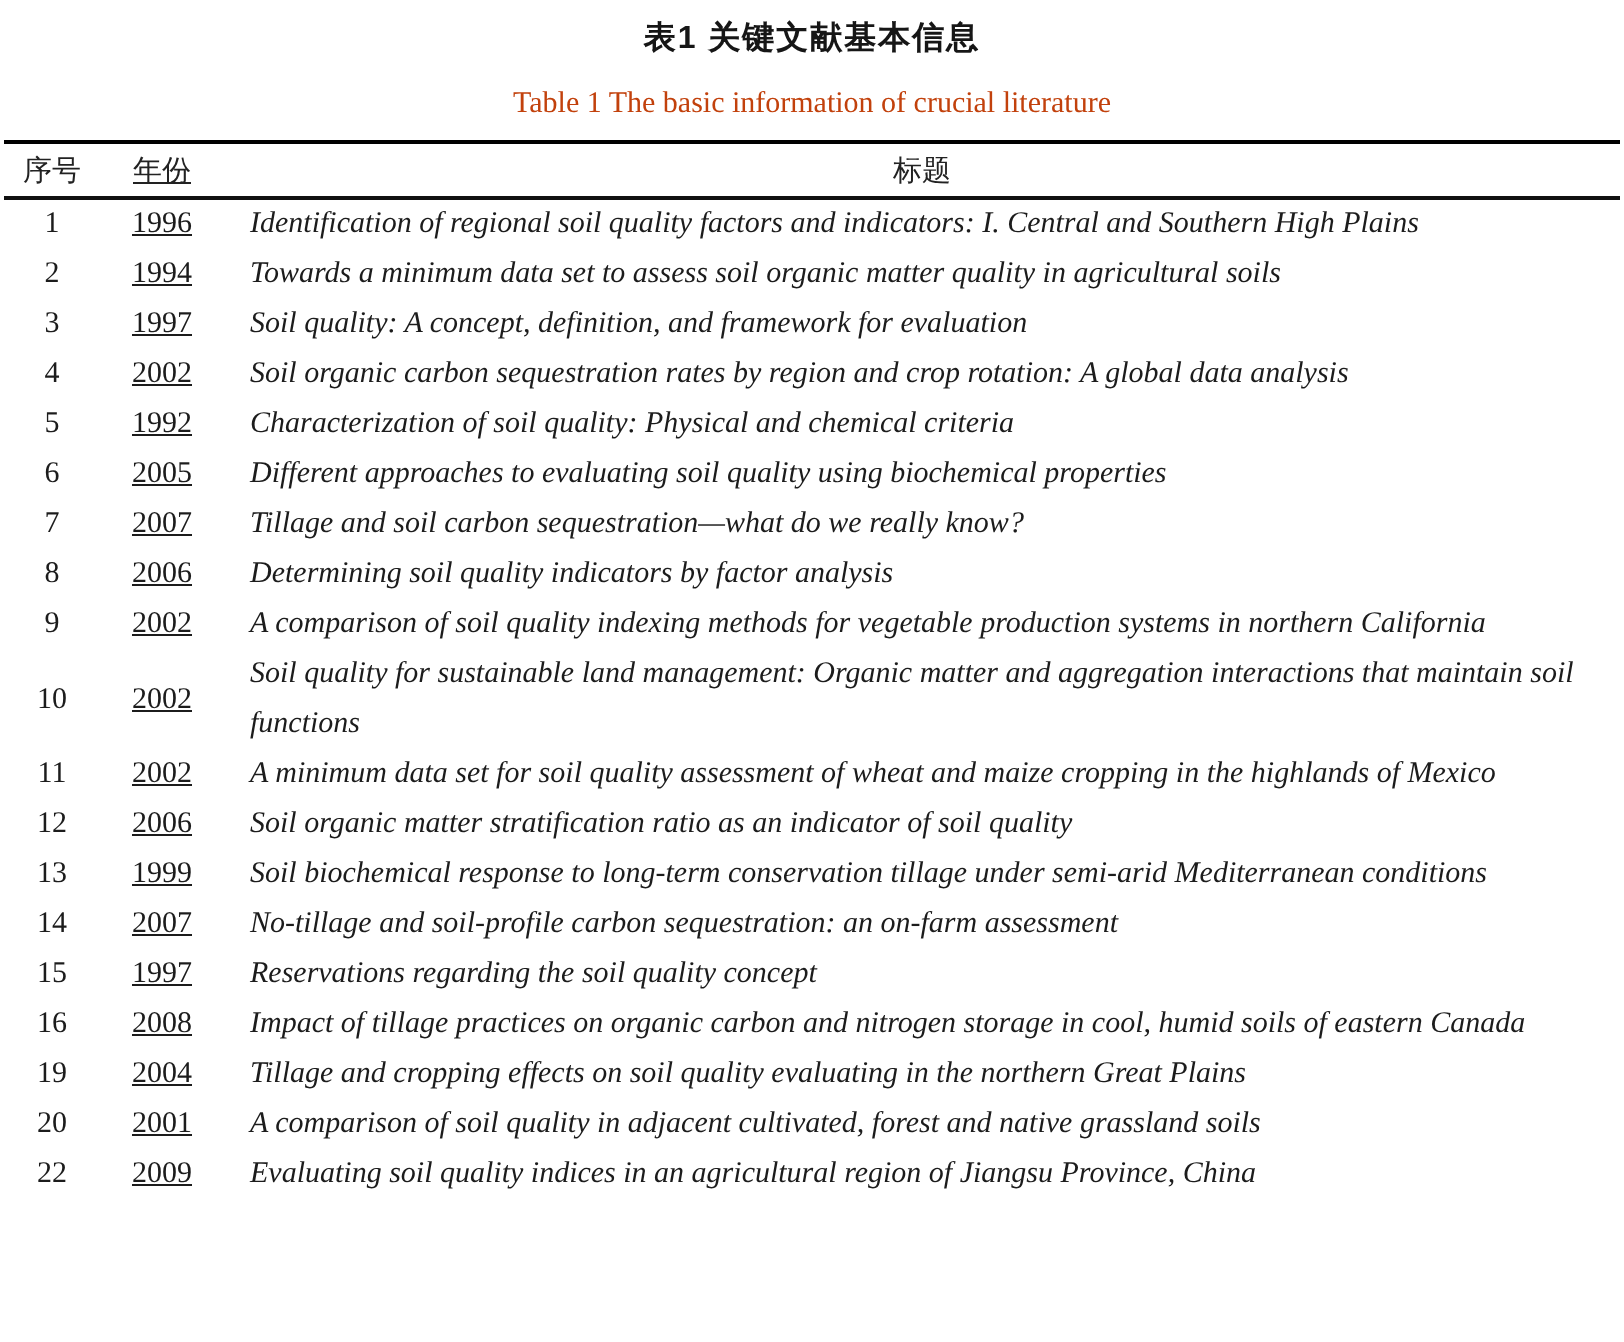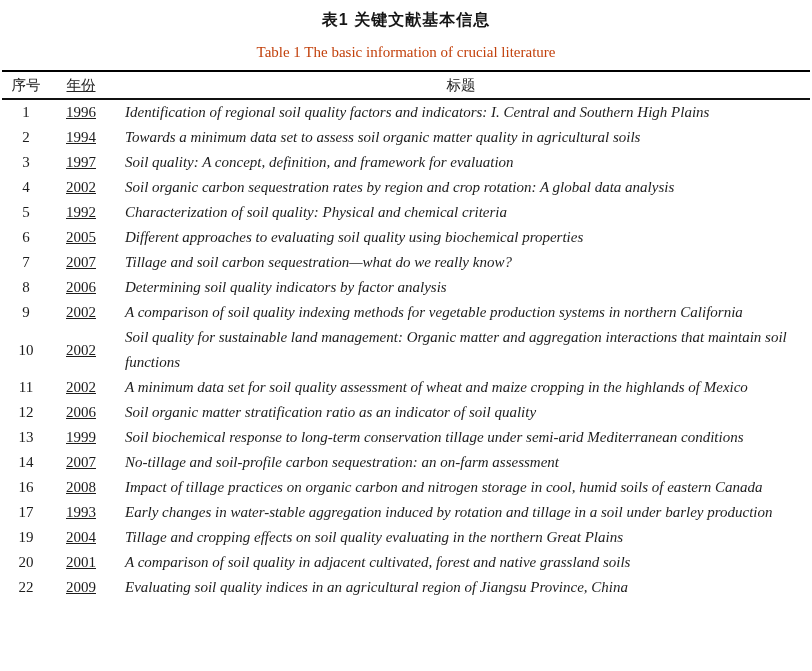--- a/index.html
+++ b/index.html
@@ -154,28 +154,28 @@
           <td class="col-index">13</td>
           <td class="col-year">1999</td>
           <td class="col-title">Soil biochemical response to long-term conservation tillage under semi-arid Mediterranean conditions</td>
         </tr>
         <tr>
           <td class="col-index">14</td>
           <td class="col-year">2007</td>
           <td class="col-title">No-tillage and soil-profile carbon sequestration: an on-farm assessment</td>
         </tr>
         <tr>
+          <td class="col-index">15</td>
+          <td class="col-year">1997</td>
+          <td class="col-title">Reservations regarding the soil quality concept</td>
+        </tr>
+        <tr>
           <td class="col-index">16</td>
           <td class="col-year">2008</td>
           <td class="col-title">Impact of tillage practices on organic carbon and nitrogen storage in cool, humid soils of eastern Canada</td>
-        </tr>
-        <tr>
-          <td class="col-index">17</td>
-          <td class="col-year">1993</td>
-          <td class="col-title">Early changes in water-stable aggregation induced by rotation and tillage in a soil under barley production</td>
         </tr>
         <tr>
           <td class="col-index">19</td>
           <td class="col-year">2004</td>
           <td class="col-title">Tillage and cropping effects on soil quality evaluating in the northern Great Plains</td>
         </tr>
         <tr>
           <td class="col-index">20</td>
           <td class="col-year">2001</td>
           <td class="col-title">A comparison of soil quality in adjacent cultivated, forest and native grassland soils</td>

